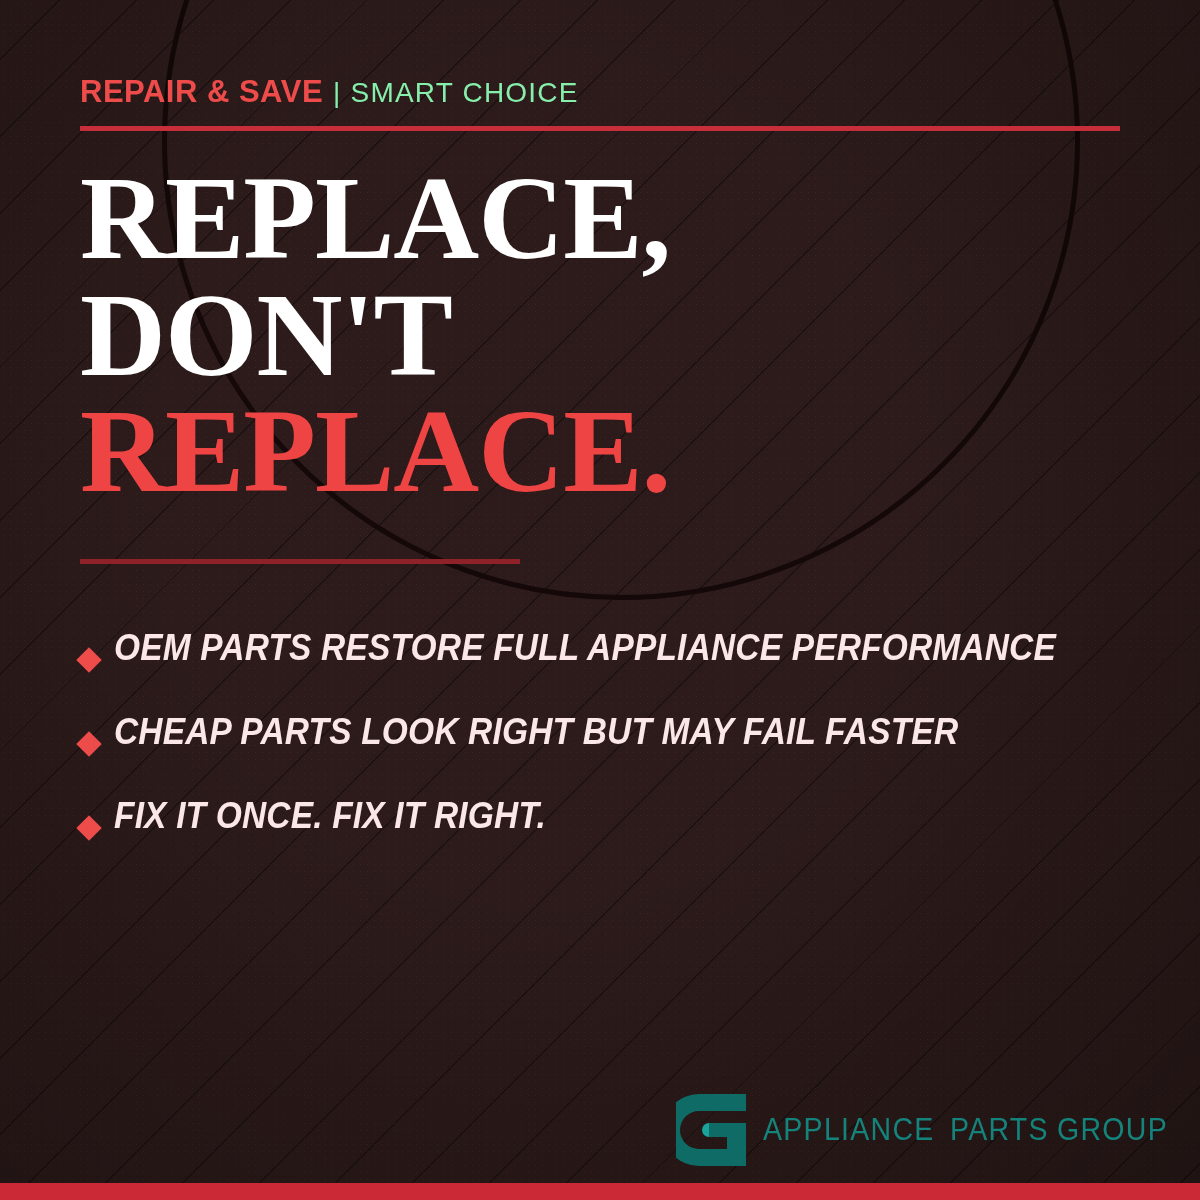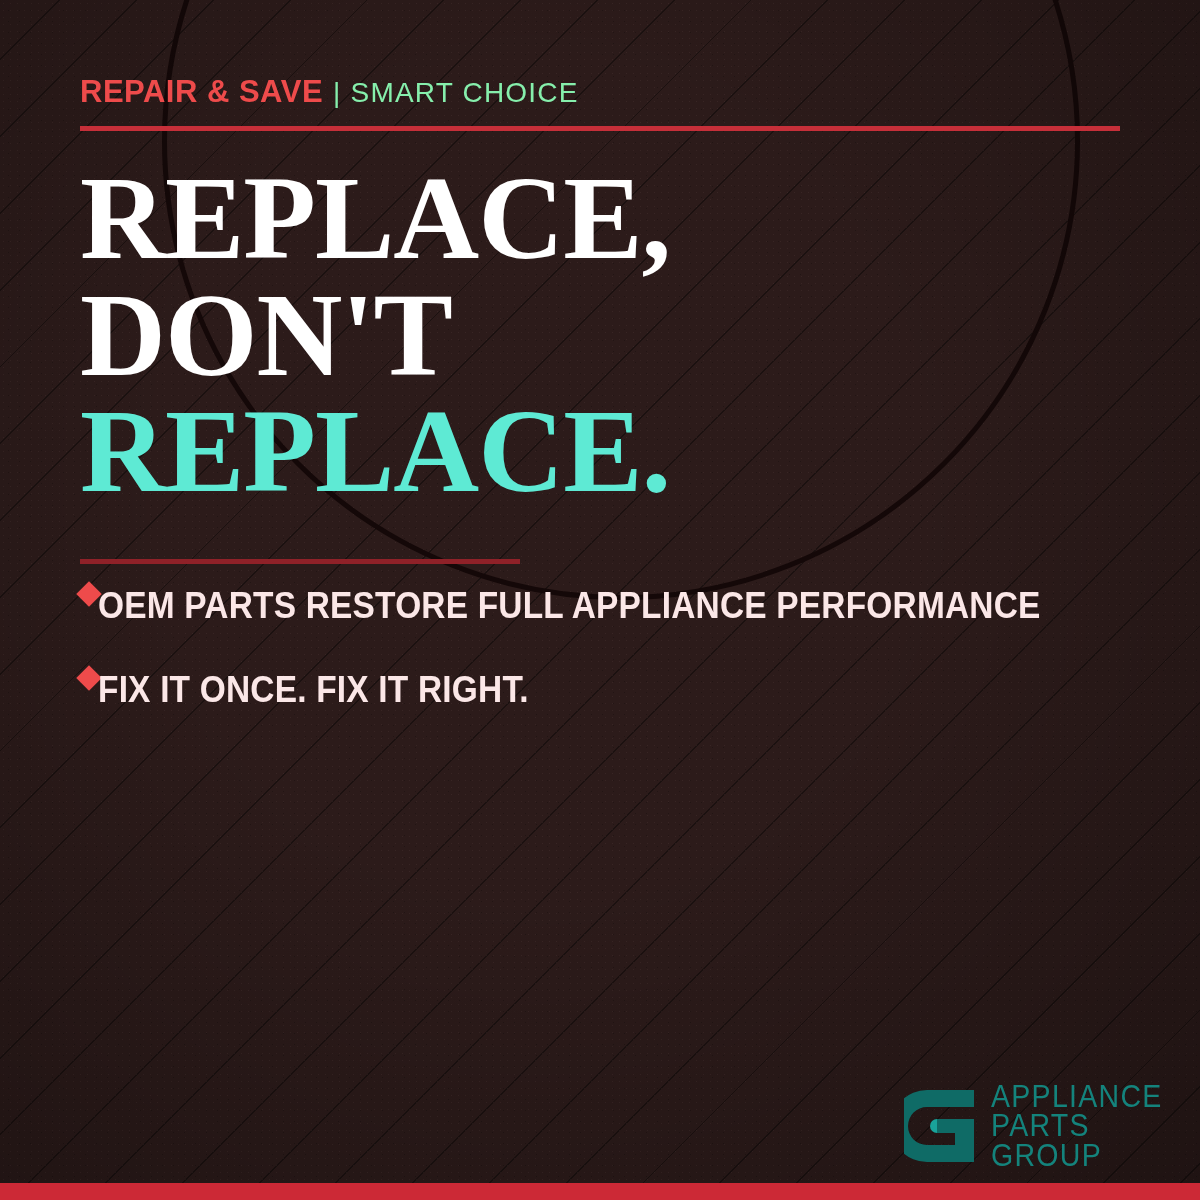--- a/index.html
+++ b/index.html
@@ -87,36 +87,38 @@
     position:absolute; left:80px; top:160px;
     width:1060px;
     font-family:"Liberation Serif", "DejaVu Serif", serif;
     font-weight:bold;
     font-size:119px;
     line-height:0.98;
     letter-spacing:-1px;
   }
   .headline-line { display:block; white-space:nowrap; }
   .hl-white { color:#FFFFFF; }
-  .hl-red   { color:#5eead4; }
+  .hl-red   { color:#ef4444; }
 
   .rule-mid {
     position:absolute; left:80px; top:559px;
     width:440px; height:5px;
     background:#8F2128;
   }
 
   
   .bullets {
     position:absolute; left:80px; top:585px;
     width:1080px;
   }
   .bullet-row {
-    display:flex; align-items:flex-start;
+    display:flex; align-items:flex-end;
     height:84px;
+    gap:16px;
+    font-style:italic;
   }
   .bullet-diamond {
     flex:0 0 auto;
     width:18px; height:18px;
     background:#EE4B4B;
     transform:rotate(45deg);
   }
   .bullet-text {
     font-family:"Liberation Sans", sans-serif;
     font-weight:bold;
@@ -128,21 +130,21 @@
     transform-origin:left center;
   }
 
   
   .logo {
     position:absolute; right:22px; bottom:30px;
     display:flex; align-items:center; gap:13px;
   }
   .logo-mark { width:74px; height:80px; display:block; }
   .logo-words {
-    display:flex; flex-direction:column;
+    display:flex; flex-direction:row;
     line-height:0.95;
   }
   .logo-word {
     font-family:"Liberation Sans", sans-serif;
     font-weight:normal;
     font-size:31px;
     letter-spacing:1.4px;
     color:#14837C;
     transform:scaleX(0.92);
     transform-origin:left center;
@@ -182,20 +184,24 @@
 
     <div class="rule-mid"></div>
 
     <div class="bullets">
 
       <div class="bullet-row">
         <span class="bullet-diamond"></span>
         <span class="bullet-text">OEM PARTS RESTORE FULL APPLIANCE PERFORMANCE</span>
       </div>
 
+      <div class="bullet-row">
+        <span class="bullet-diamond"></span>
+        <span class="bullet-text">CHEAP PARTS LOOK RIGHT BUT MAY FAIL FASTER</span>
+      </div>
 
 
       <div class="bullet-row">
         <span class="bullet-diamond"></span>
         <span class="bullet-text">FIX IT ONCE. FIX IT RIGHT.</span>
       </div>
 
     </div>
 
     <div class="logo">

